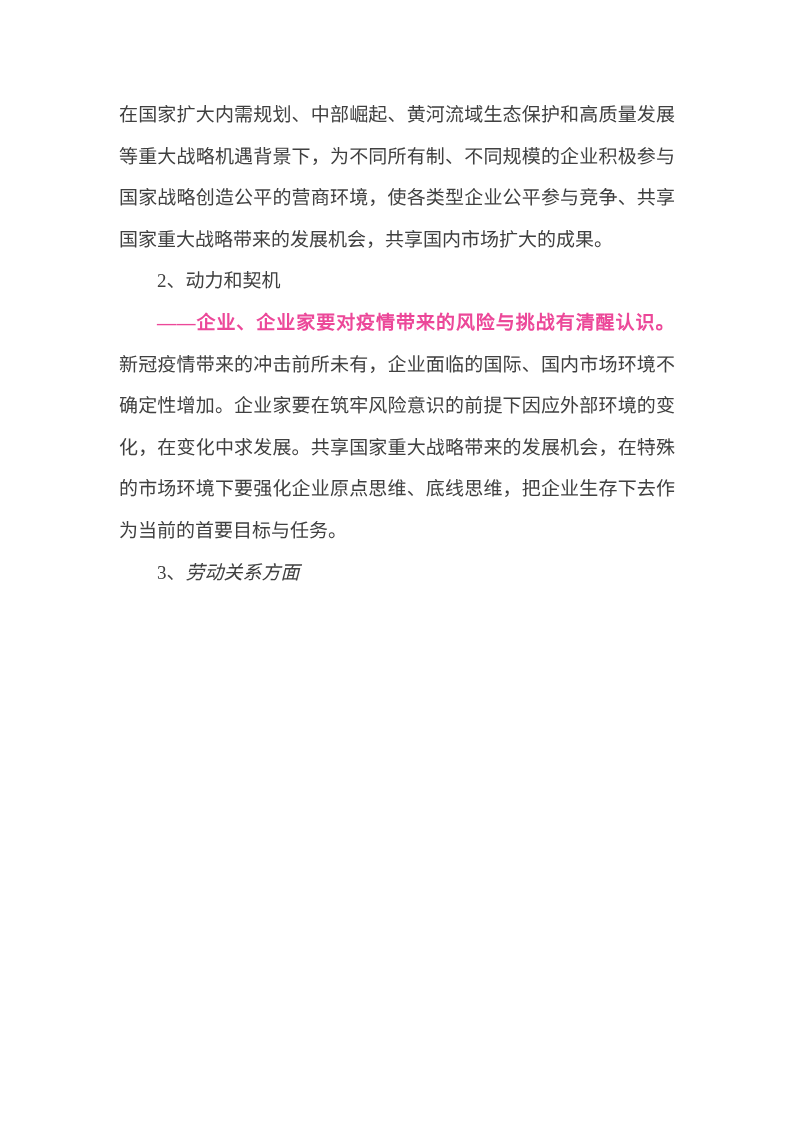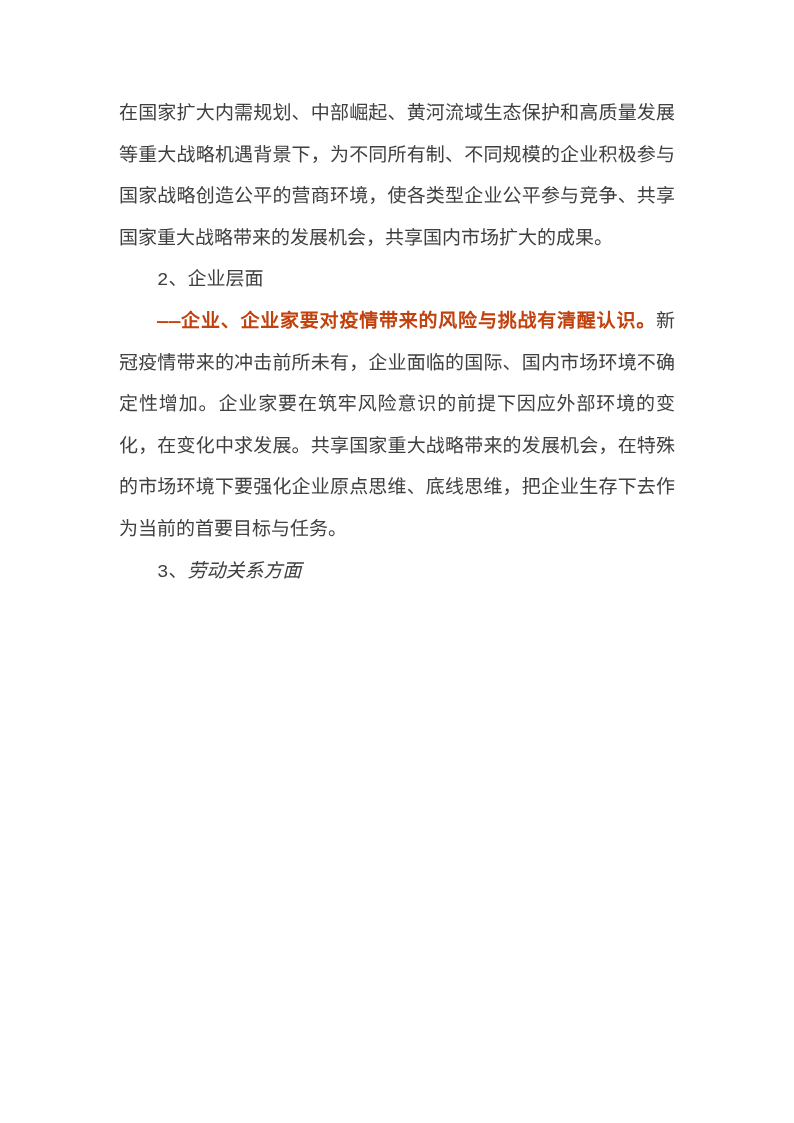--- a/index.html
+++ b/index.html
@@ -6,21 +6,21 @@
     margin: 0;
     padding: 0;
     background: #ffffff;
   }
   .page {
     position: relative;
     width: 794px;
     height: 1123px;
     background: #ffffff;
     overflow: hidden;
-    font-family: Liberation Mono, monospace;
+    font-family: Liberation Serif, serif;
   }
   .content {
     position: absolute;
     left: 119px;
     top: 0;
     width: 556px;
     padding-top: 94px;
     font-size: 19px;
     line-height: 41.6px;
     color: #404040;
@@ -28,21 +28,21 @@
   }
   .content p {
     margin: 0;
     padding: 0;
   }
   .para.indent {
     text-indent: 2em;
   }
   .para b {
     font-weight: bold;
-    color: #c2410c;
+    color: #ec4899;
     letter-spacing: 0.5px;
   }
   .heading {
     text-indent: 2em;
     text-align: left;
   }
   .heading .italic {
     font-style: italic;
   }
   .wide {
@@ -54,21 +54,21 @@
   }
 </style>
 </head>
 <body>
 
 <div class="page">
   <div class="content">
 
     <p class="para"><span>在国家扩大内需规划、中部崛起、黄河流域生态保护和高质量发展等重大战略机遇背景下，为不同所有制、不同规模的企业积极参与国家战略创造公平的营商环境，使各类型企业公平参与竞争、共享国家重大战略带来的发展机会，共享国内市场扩大的成果。</span></p>
 
-    <p class="heading"><span>2、</span><span>企业层面</span></p>
+    <p class="heading"><span>2、</span><span>动力和契机</span></p>
 
     <p class="para indent"><b>——企业、企业家要对疫情带来的风险与挑战有清醒认识。</b><span>新冠疫情带来的冲击前所未有，企业面临的国际、国内市场环境不确定性增加。企业家要在筑牢风险意识的前提下因应外部环境的变化，在变化中求发展。共享国家重大战略带来的发展机会，在特殊的市场环境下要强化企业原点思维、底线思维，把企业生存下去作为当前的首要目标与任务。</span></p>
 
 
     <p class="heading"><span>3、</span><span class="italic">劳动关系方面</span></p>
 
 
   </div>
 </div>
 

